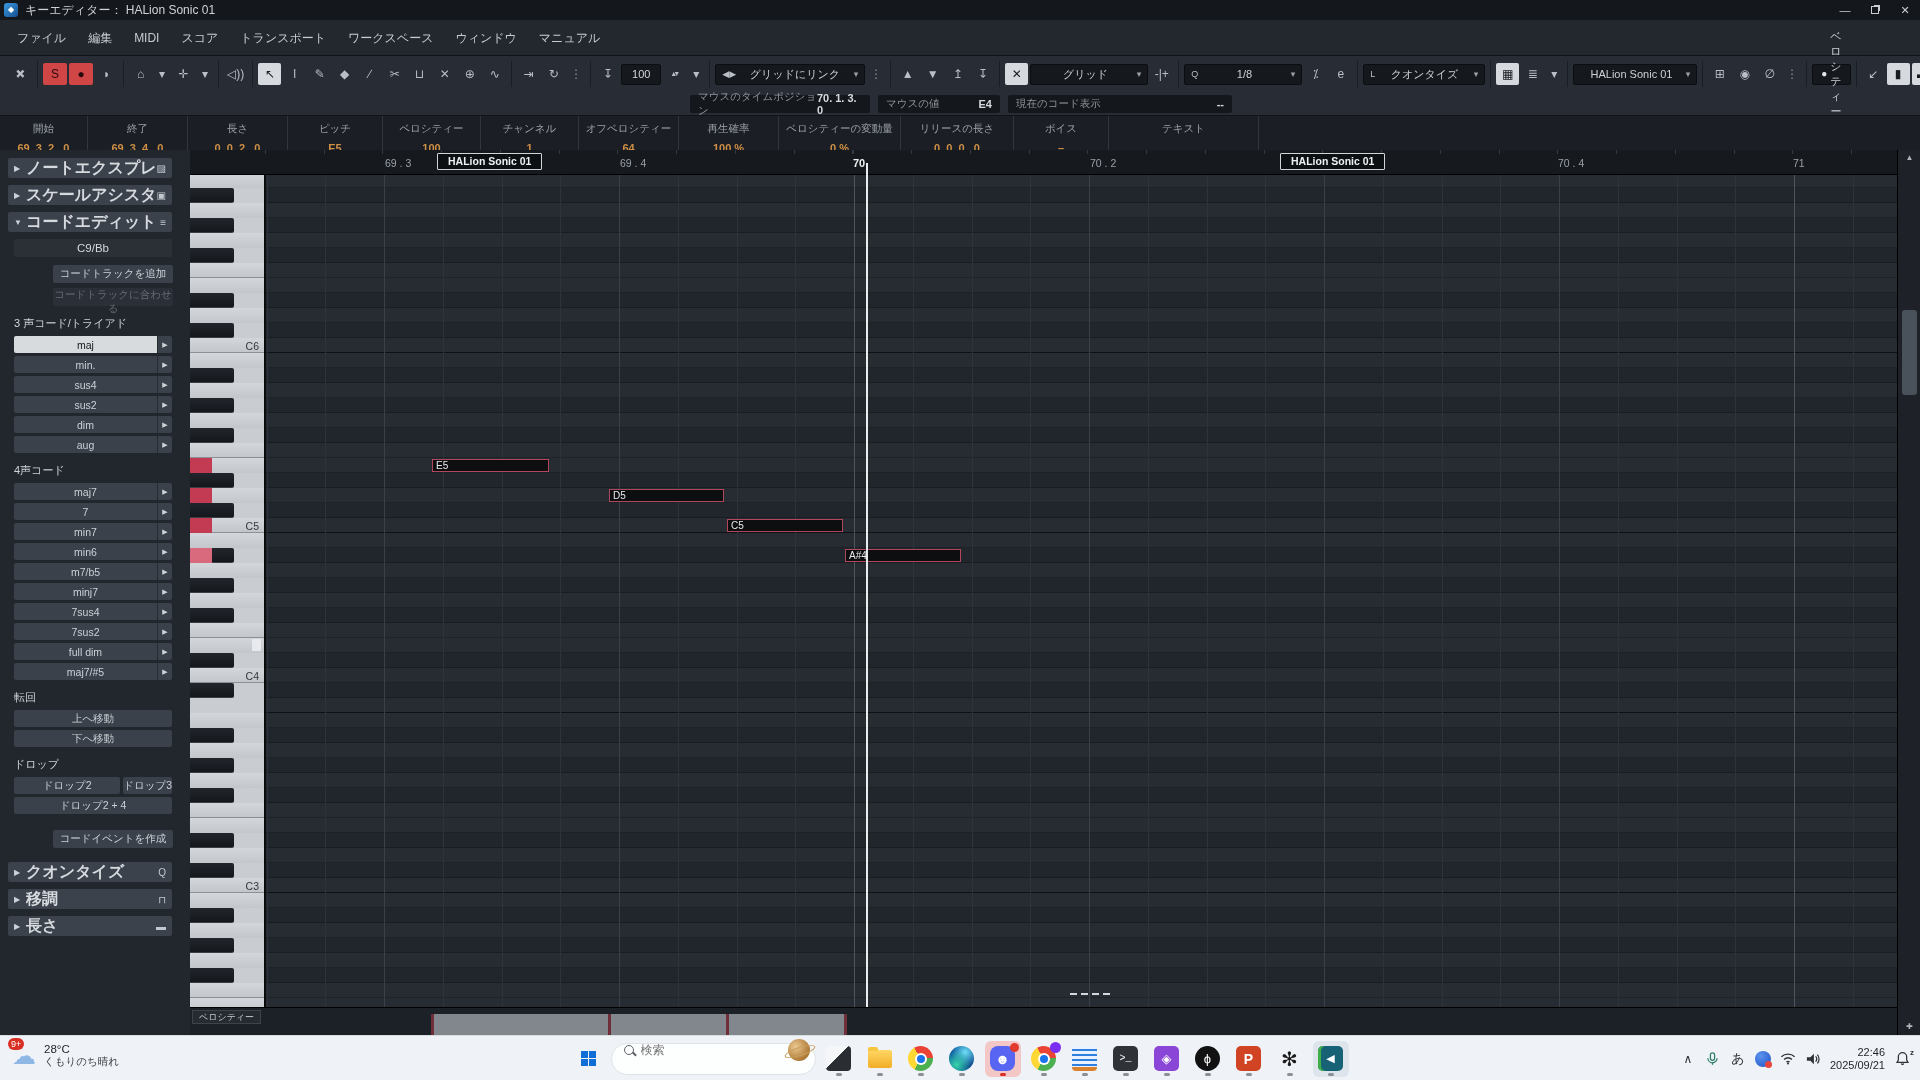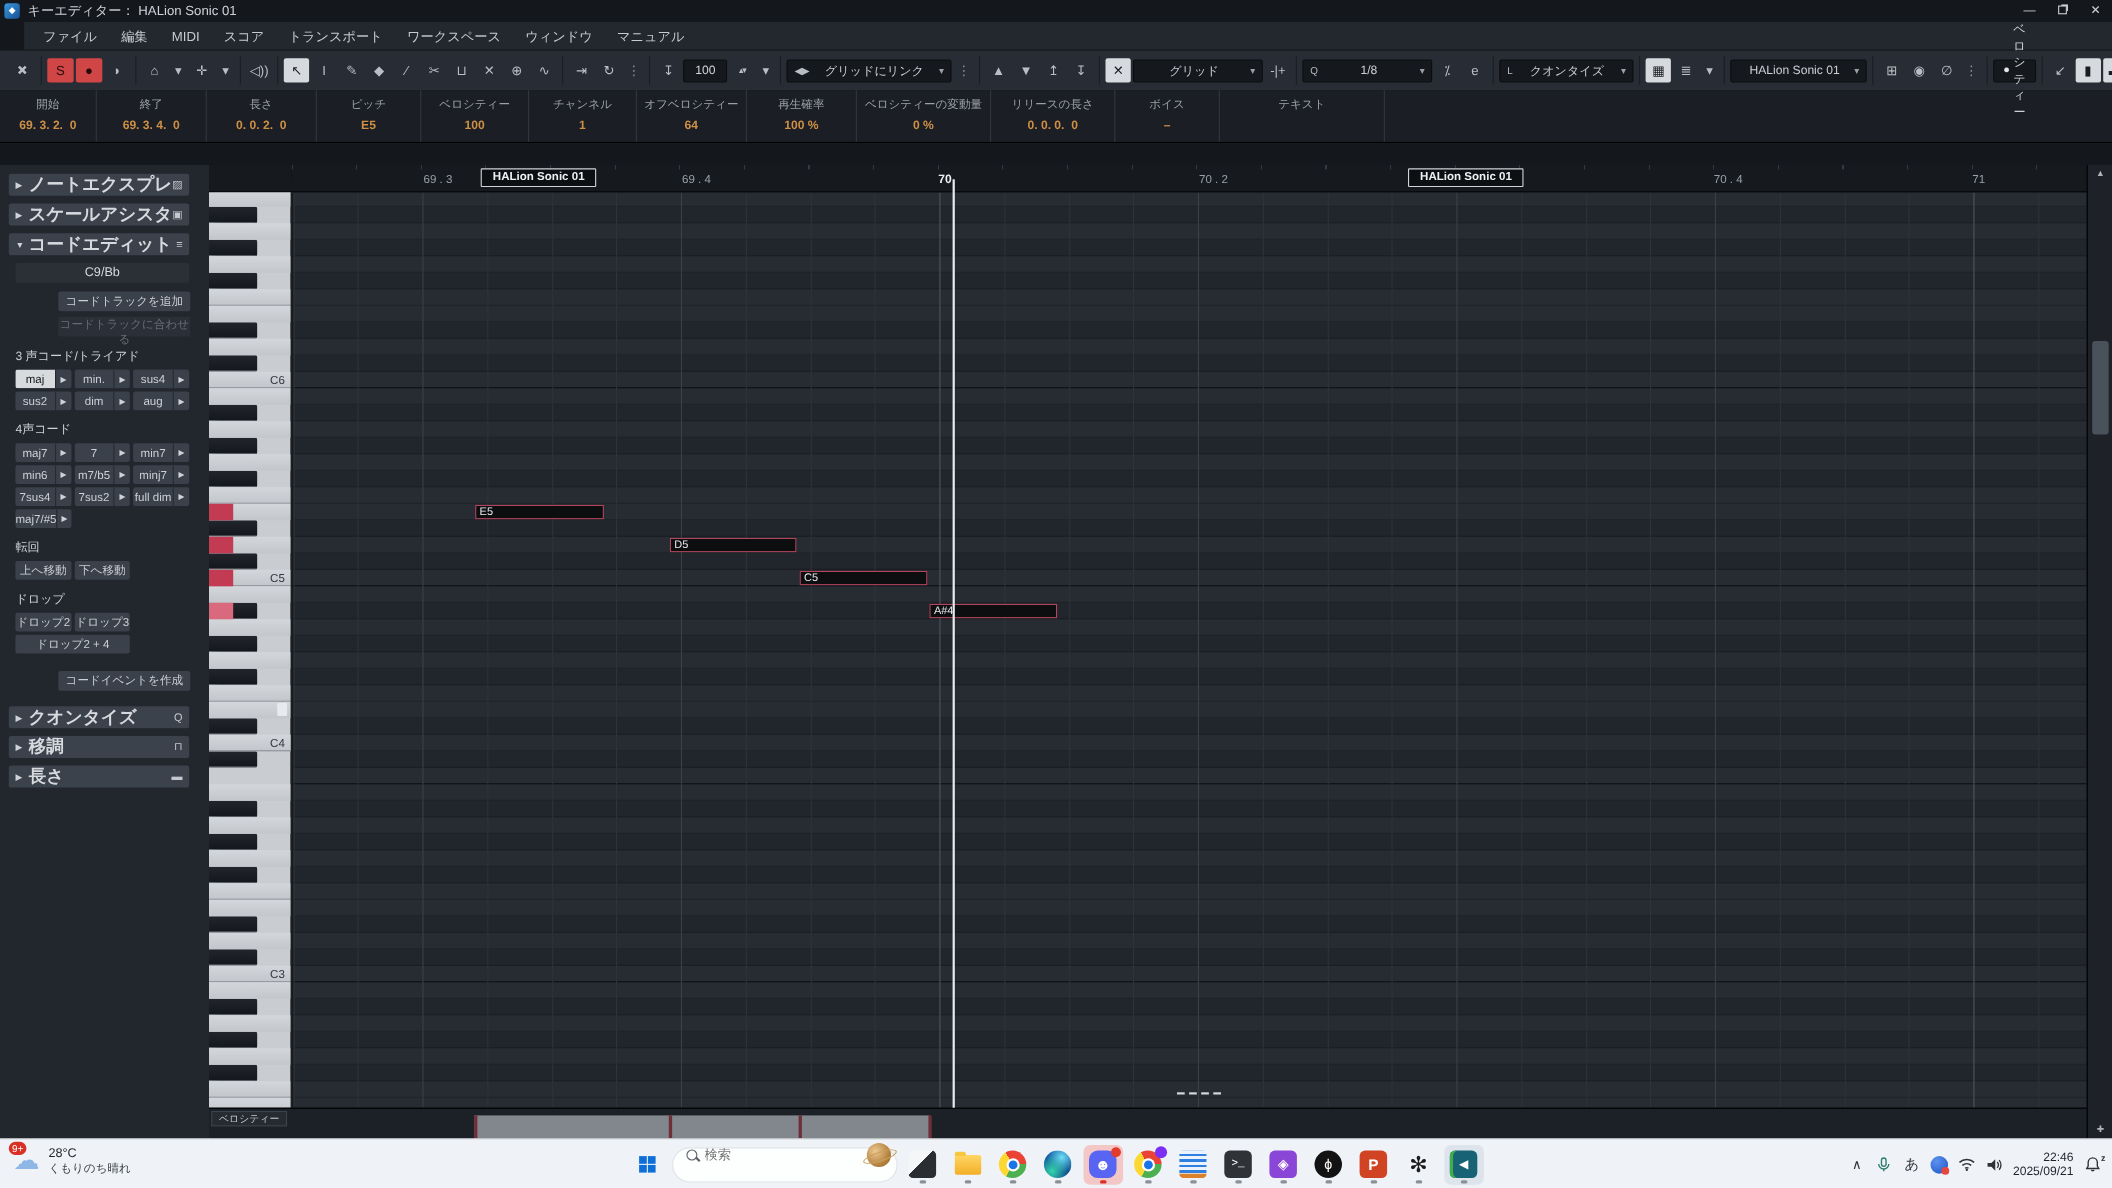--- a/index.html
+++ b/index.html
@@ -9,21 +9,21 @@
 
   
   .titlebar { height:20px; background:#14171c; display:flex; align-items:center; color:#cfd3d8; font-size:12px; }
   .appicon { width:14px; height:14px; margin:0 7px 0 4px; border-radius:3px;
     background:linear-gradient(135deg,#3b9ae0,#174f92); color:#fff; font-size:8px; line-height:14px; text-align:center; }
   .winctl { margin-left:auto; display:flex; height:20px; }
   .winctl button { width:30px; color:#c9ced3; font-size:11px; line-height:20px; }
   .restore-glyph { display:inline-block; width:8px; height:8px; border:1px solid #c9ced3; box-shadow:2px -2px 0 -1px #c9ced3; }
 
   
-  .menubar { height:26px; background:#23282f; display:flex; align-items:center; padding-left:6px; border-bottom:1px solid #101318;margin-left:22px; }
+  .menubar { height:36px; background:#23282f; display:flex; align-items:center; padding-left:6px; border-bottom:1px solid #101318; }
   .menu-item { color:#c7ccd2; font-size:12px; padding:0 11px; line-height:22px; }
 
   
   .toolbar { height:36px; background:#282d35; display:flex; align-items:center; padding:0 4px; }
   .tb-g { display:flex; align-items:center; gap:2px; padding:0 5px; height:26px; border-right:1px solid #1a1e24; }
   .tb-g:last-child { margin-left:auto; border-right:none; }
   .tb-sp { flex:1; }
   .tb-it { height:22px; min-width:23px; display:flex; align-items:center; justify-content:center; gap:3px;
     color:#b9bfc6; font-size:12px; border-radius:2px; padding:0 3px; }
   .tb-it .gl { font-size:12px; line-height:1; }
@@ -60,21 +60,21 @@
   .inspector { position:absolute; left:0; top:0; width:190px; height:885px; background:#22262d; padding:8px 18px 0 8px; overflow:hidden; }
   .sec { height:20px; background:#3b424c; border-radius:2px; display:flex; align-items:center; padding:0 6px; margin-bottom:7px; }
   .sec .tri { width:12px; color:#cdd2d7; font-size:8px; }
   .sec .seclabel { flex:1; color:#d6dade; font-size:16px; font-weight:bold; white-space:nowrap; overflow:hidden; }
   .sec .secicon { color:#c3c8ce; font-size:10px; }
   .chordbox { height:18px; background:#2b3037; border-radius:2px; margin:2px 0 8px 6px; color:#d4d8dc; font-size:11.5px;
     display:flex; align-items:center; justify-content:center; }
   .ibtn { display:block; height:18px; background:#3a414b; border-radius:2px; color:#ccd1d6; font-size:10.5px; width:120px; margin:0 0 5px 45px; }
   .ibtn.disabled { background:#2b3038; color:#656c74; }
   .grplabel { color:#cfd3d8; font-size:11px; margin:10px 0 5px 6px; white-space:nowrap; }
-  .cgrid { display:grid; grid-template-columns:1fr 1fr 1fr; gap:3px; margin-left:6px; }
+  .cgrid { display:grid; grid-template-columns:1fr; gap:3px; margin-left:6px; }
   .cbtn { height:17px; background:#3a414b; border-radius:2px; display:flex; overflow:hidden; }
   .cbtn .cbl { flex:1; color:#ccd1d6; font-size:10.5px; display:flex; align-items:center; justify-content:center; }
   .cbtn.selected .cbl { background:#d8dbde; color:#14171a; }
   .cbtn .cbar { width:15px; border-left:1px solid #262b32; color:#cfd3d8; font-size:7px; display:flex; align-items:center; justify-content:center; }
   .cbtn .cbar::before { content:"▶"; }
   .pbtn { height:17px; background:#3a414b; border-radius:2px; color:#ccd1d6; font-size:10.5px; }
   .span2 { grid-column:span 2; }
   .createbtn { margin:16px 0 14px 45px; }
 
   
@@ -395,20 +395,34 @@
         </button>
         <button class="tb-it on">
           <span class="gl">▮</span>
         </button>
         <button class="tb-it on">
           <span class="gl">▬</span>
         </button>
       </div>
     </div>
 
+  <div class="statusrow">
+    <div class="sbox" style="width:180px">
+      <span class="sl">マウスのタイムポジション</span>
+      <span class="sv">70. 1. 3.  0</span>
+    </div>
+    <div class="sbox" style="width:122px">
+      <span class="sl">マウスの値</span>
+      <span class="sv">E4</span>
+    </div>
+    <div class="sbox" style="width:224px">
+      <span class="sl">現在のコード表示</span>
+      <span class="sv">--</span>
+    </div>
+  </div>
 
   <div class="infoline" id="infoline">
       <div class="ifield" style="width: 88px;">
         <span class="fl">開始</span>
         <span class="fv">69. 3. 2.  0</span>
       </div>
       <div class="ifield" style="width: 100px;">
         <span class="fl">終了</span>
         <span class="fv">69. 3. 4.  0</span>
       </div>

